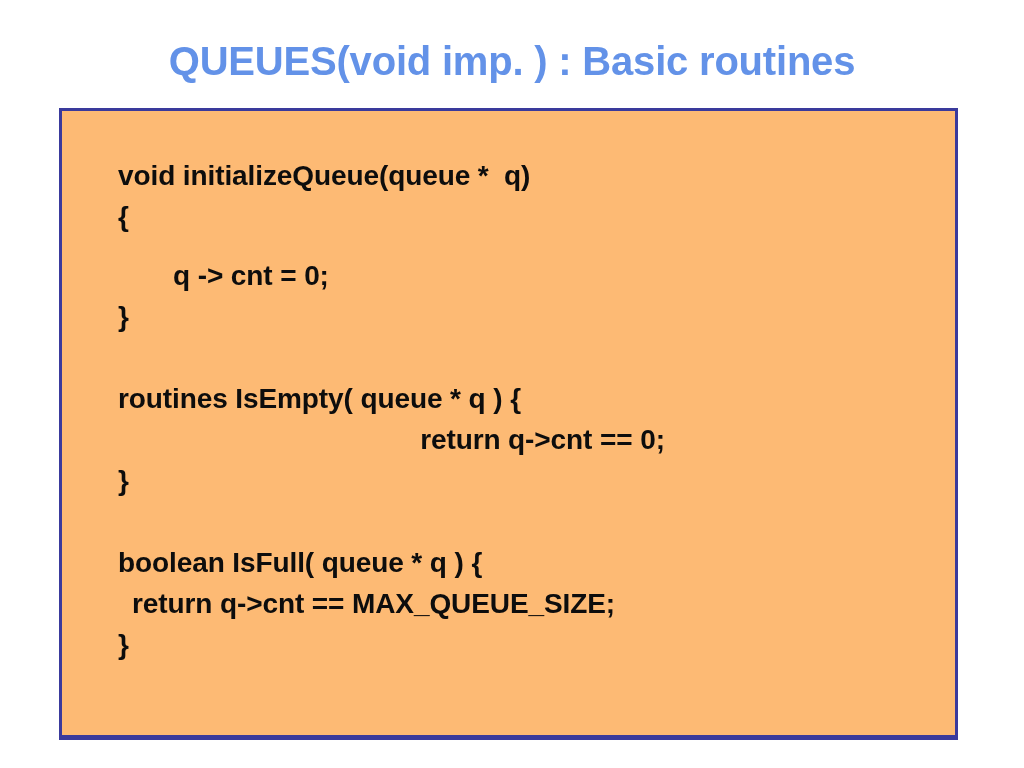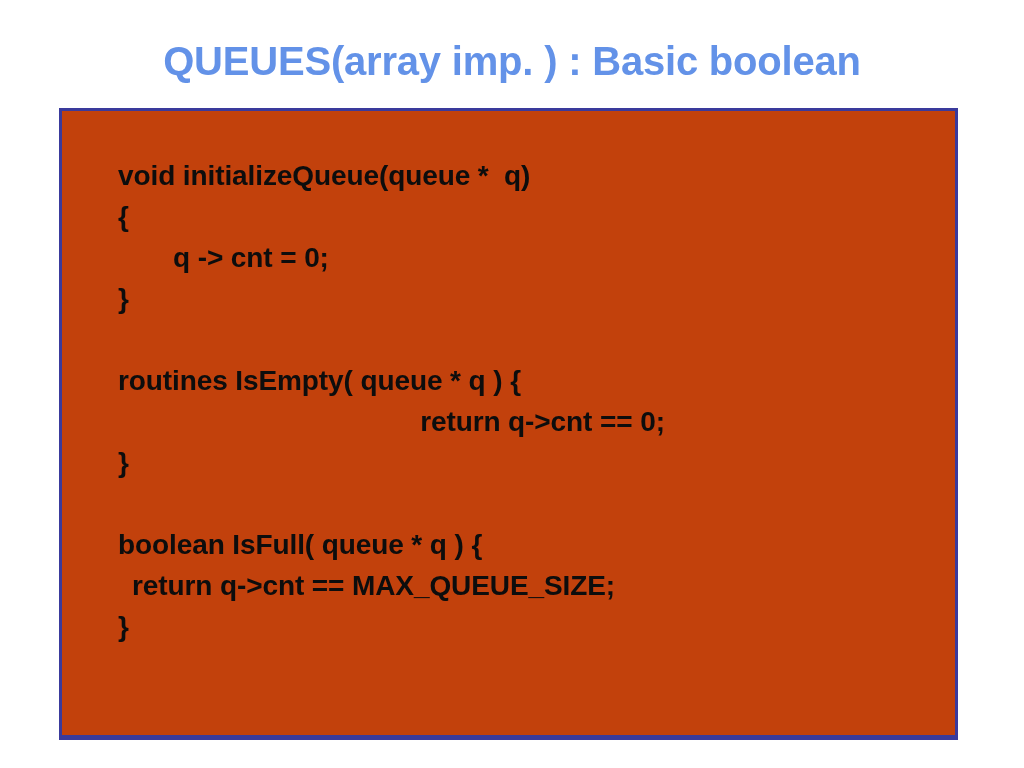--- a/index.html
+++ b/index.html
@@ -32,21 +32,21 @@
   }
 
   
   #content-frame {
     position: absolute;
     left: 59px;
     top: 108px;
     width: 899px;
     height: 632px;
     box-sizing: border-box;
-    background: #c2410c;
+    background: #fdba74;
     border-left: 3px solid #3a3a9c;
     border-top: 3px solid #3a3a9c;
     border-right: 3px solid #3a3a9c;
     border-bottom: 5px solid #3a3a9c;
   }
 
   
   #code-body {
     position: absolute;
     left: 56px;
@@ -61,26 +61,26 @@
     height: 41px;
     white-space: pre;
     letter-spacing: -0.1px;
   }
   .code-line.blank {
     height: 41px;
   }
   .ind-0  { padding-left: 0px;  }
   .ind-sm { padding-left: 22px; text-align: center; }
   .ind-xs { padding-left: 14px; }
-  .ind-lg { padding-left: 55px; }
+  .ind-lg { padding-left: 55px; margin-top: 18px; }
 </style>
 </head>
 <body>
 
-<div id="slide-title">QUEUES(array imp. ) : Basic boolean</div>
+<div id="slide-title">QUEUES(void imp. ) : Basic routines</div>
 
 <div id="content-frame">
   <div id="code-body">
       <div class="code-line ind-0">void initializeQueue(queue *  q)</div>
       <div class="code-line ind-0">{</div>
       <div class="code-line ind-lg">q -&gt; cnt = 0;</div>
       <div class="code-line ind-0">}</div>
       <div class="code-line ind-0 blank">&nbsp;</div>
       <div class="code-line ind-0">routines IsEmpty( queue * q ) {</div>
       <div class="code-line ind-sm">return q-&gt;cnt == 0;</div>

